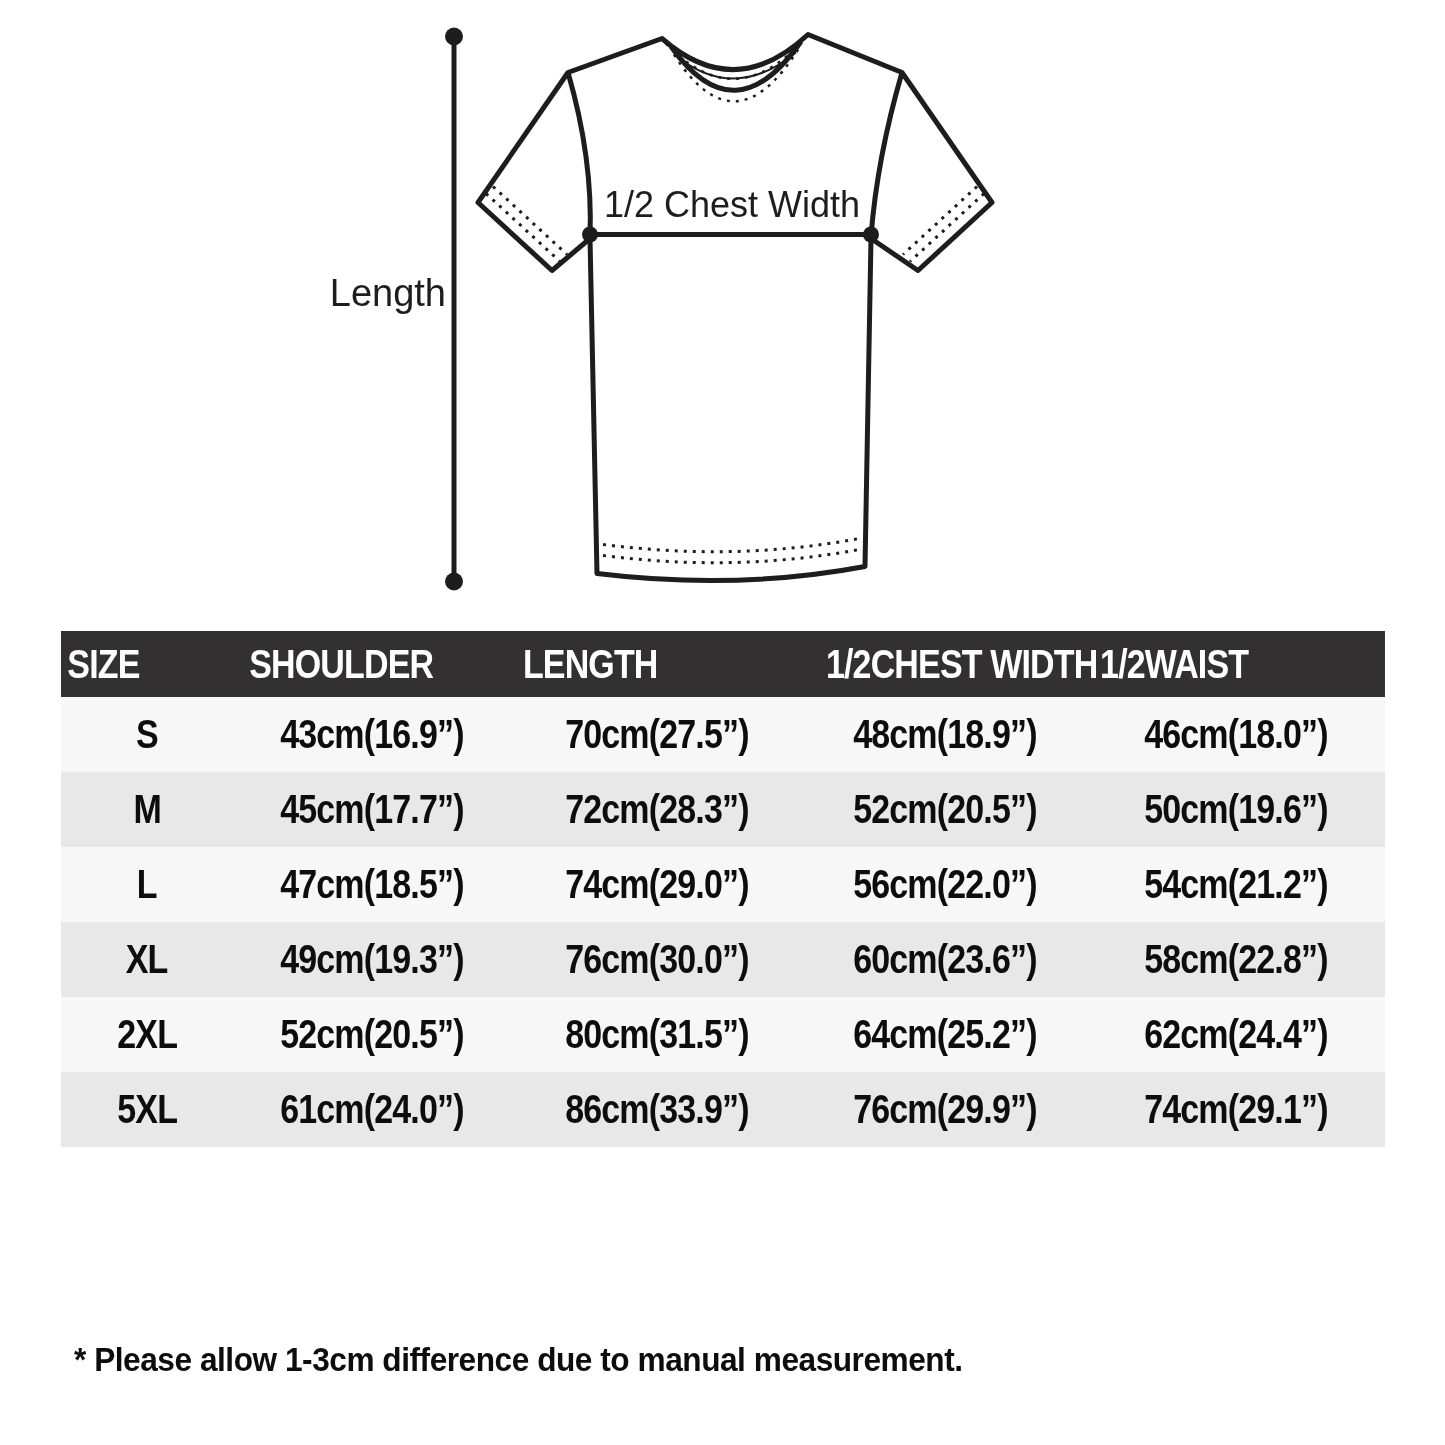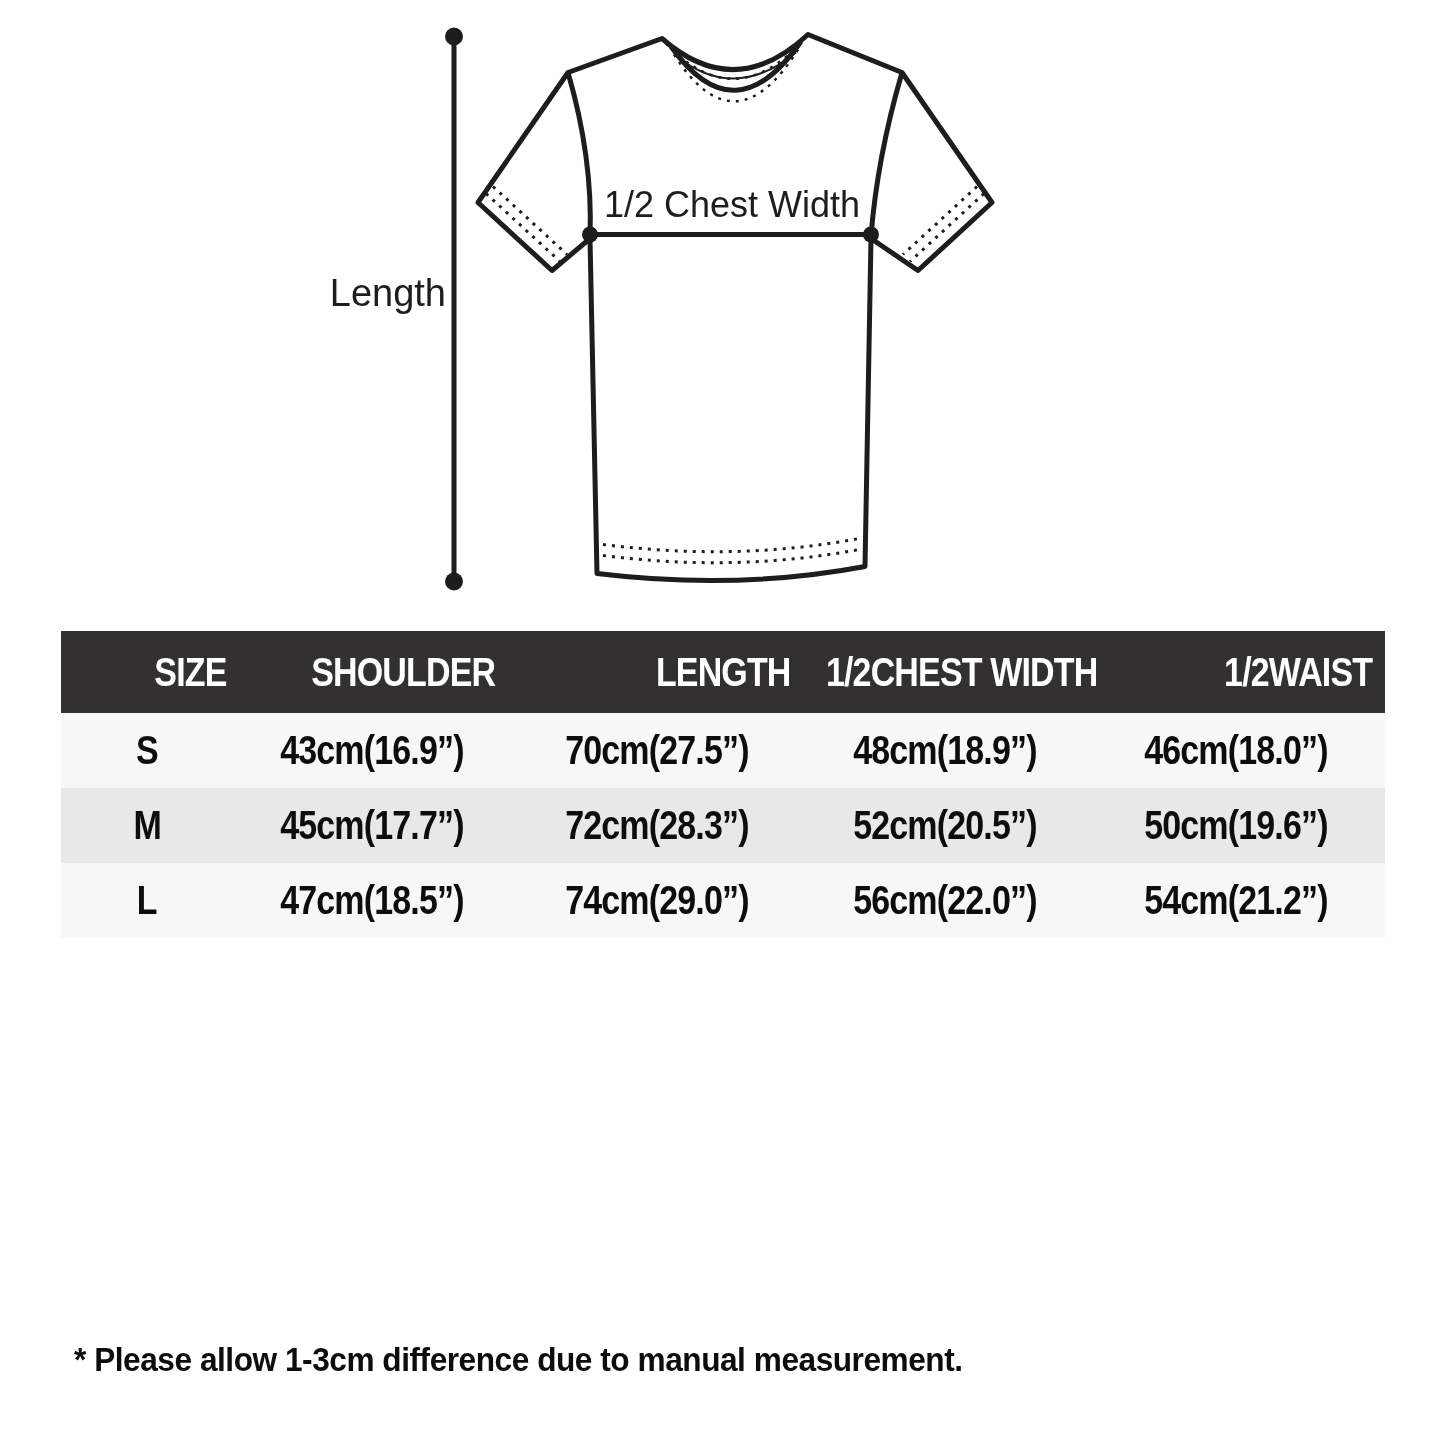--- a/index.html
+++ b/index.html
@@ -25,22 +25,22 @@
   table.size-chart{
     position:absolute;left:61px;top:631px;width:1324px;
     border-collapse:collapse;table-layout:fixed;
   }
   table.size-chart col.c0{width:13%;}
   table.size-chart col.c1{width:21%;}
   table.size-chart col.c2{width:22%;}
   table.size-chart col.c3{width:21.5%;}
   table.size-chart col.c4{width:22.5%;}
   table.size-chart th{
-    background:#323031;height:82px;
-    text-align:right;vertical-align:middle;padding:0;
+    background:#323031;height:66px;
+    text-align:left;vertical-align:middle;padding:0;
   }
   table.size-chart td{
     height:75px;text-align:center;vertical-align:middle;padding:0;
   }
   table.size-chart tbody tr:nth-child(odd){background:#f7f7f7;}
   table.size-chart tbody tr:nth-child(even){background:#e8e8e8;}
   .cond{
     display:inline-block;white-space:nowrap;
     transform:scaleX(.85);transform-origin:center;
     letter-spacing:-1px;font-weight:700;
@@ -138,18 +138,39 @@
         <td><span class="cond">52cm(20.5”)</span></td>
         <td><span class="cond">50cm(19.6”)</span></td>
       </tr>
       <tr>
         <td><span class="cond">L</span></td>
         <td><span class="cond">47cm(18.5”)</span></td>
         <td><span class="cond">74cm(29.0”)</span></td>
         <td><span class="cond">56cm(22.0”)</span></td>
         <td><span class="cond">54cm(21.2”)</span></td>
       </tr>
+      <tr>
+        <td><span class="cond">XL</span></td>
+        <td><span class="cond">49cm(19.3”)</span></td>
+        <td><span class="cond">76cm(30.0”)</span></td>
+        <td><span class="cond">60cm(23.6”)</span></td>
+        <td><span class="cond">58cm(22.8”)</span></td>
+      </tr>
+      <tr>
+        <td><span class="cond">2XL</span></td>
+        <td><span class="cond">52cm(20.5”)</span></td>
+        <td><span class="cond">80cm(31.5”)</span></td>
+        <td><span class="cond">64cm(25.2”)</span></td>
+        <td><span class="cond">62cm(24.4”)</span></td>
+      </tr>
+      <tr>
+        <td><span class="cond">5XL</span></td>
+        <td><span class="cond">61cm(24.0”)</span></td>
+        <td><span class="cond">86cm(33.9”)</span></td>
+        <td><span class="cond">76cm(29.9”)</span></td>
+        <td><span class="cond">74cm(29.1”)</span></td>
+      </tr>
     </tbody>
   </table>
 
   <p class="footnote">* Please allow 1-3cm difference due to manual measurement.</p>
 
 </div>
 
 </body></html>

